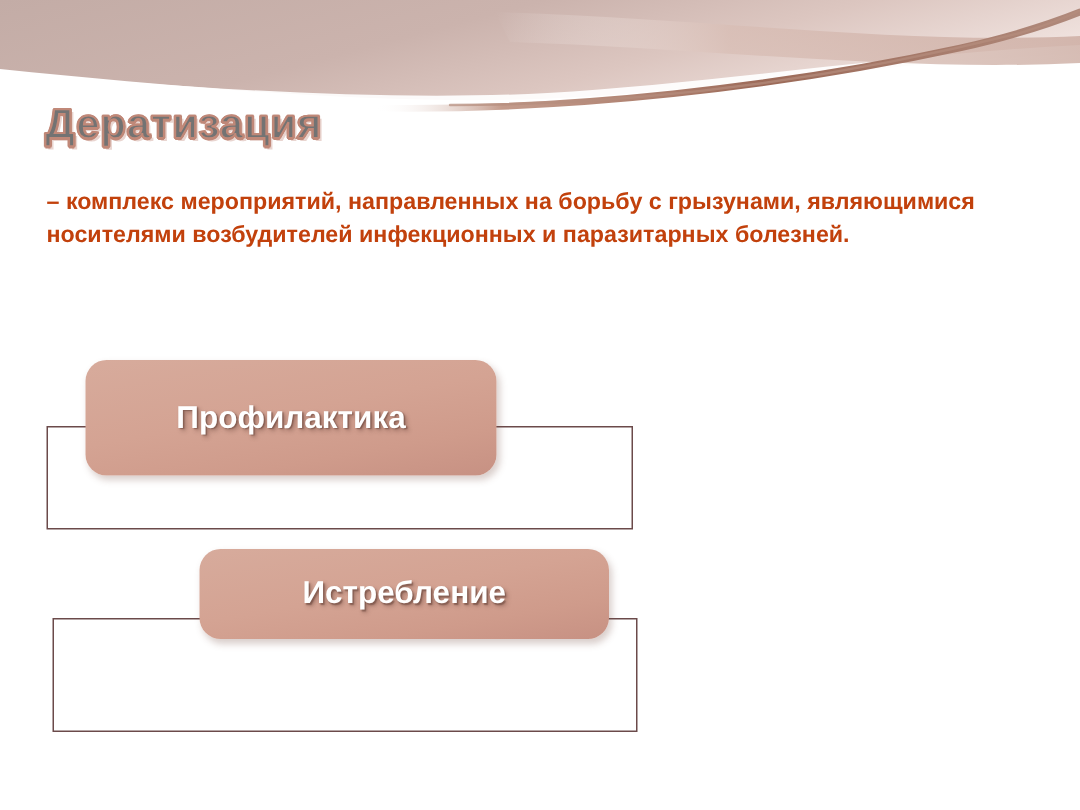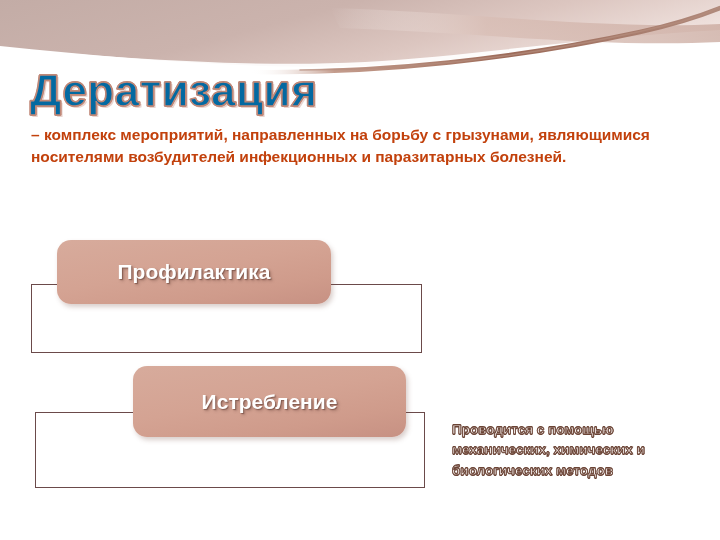--- a/index.html
+++ b/index.html
@@ -28,25 +28,25 @@
     width: 720px;
     height: 120px;
     pointer-events: none;
   }
 
   
   .title {
     position: absolute;
     left: 30px;
     top: 68px;
-    font-size: 44px;
+    font-size: 28px;
     font-weight: bold;
     letter-spacing: 0.5px;
     line-height: 1.05;
-    color: #0369a1;
+    color: #737373;
     -webkit-text-stroke: 1.4px #c08878;
     text-shadow:
        1px  0   0 #c08878,
       -1px  0   0 #c08878,
        0    1px 0 #c08878,
        0   -1px 0 #c08878,
        2px  2px 0 rgba(192,136,120,0.35);
     white-space: nowrap;
   }
 
@@ -83,22 +83,22 @@
     align-items: center;
     justify-content: center;
   }
   .node-label {
     color: #ffffff;
     font-size: 21px;
     font-weight: bold;
     text-shadow: 1px 1px 1px rgba(90,55,45,0.55), 2px 2px 3px rgba(90,55,45,0.35);
     white-space: nowrap;
   }
-  .node-1 { left: 57px;  top: 240px; width: 274px; height: 64px; }
-  .node-2 { left: 133px; top: 366px; width: 273px; height: 71px; }
+  .node-1 { left: 57px;  top: 240px; width: 274px; height: 77px; }
+  .node-2 { left: 133px; top: 366px; width: 273px; height: 60px; }
 
   
   .desc {
     position: absolute;
     font-size: 13.5px;
     font-weight: bold;
     line-height: 1.5;
     color: #f6efec;
     -webkit-text-stroke: 0.85px #6b4436;
     text-shadow:
@@ -162,15 +162,14 @@
     <span class="node-label">Профилактика</span>
   </div>
 
 
   <div class="conn-rect conn-rect-2"></div>
 
   <div class="node node-2">
     <span class="node-label">Истребление</span>
   </div>
 
-  <div class="desc desc-2">Проводится с помощью механических, химических и биологических методов</div>
 
 </div>
 
 </body></html>

